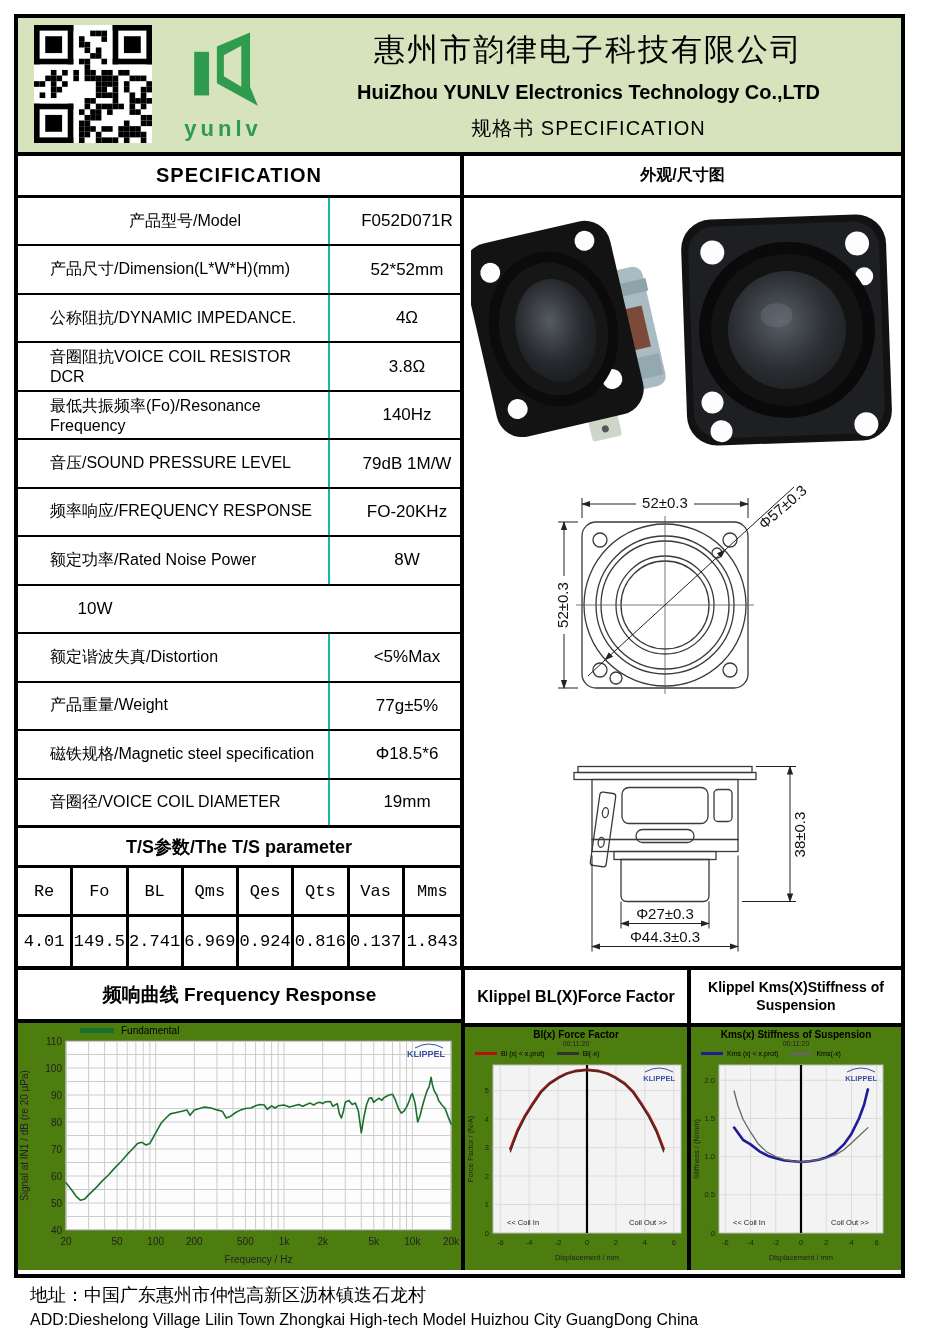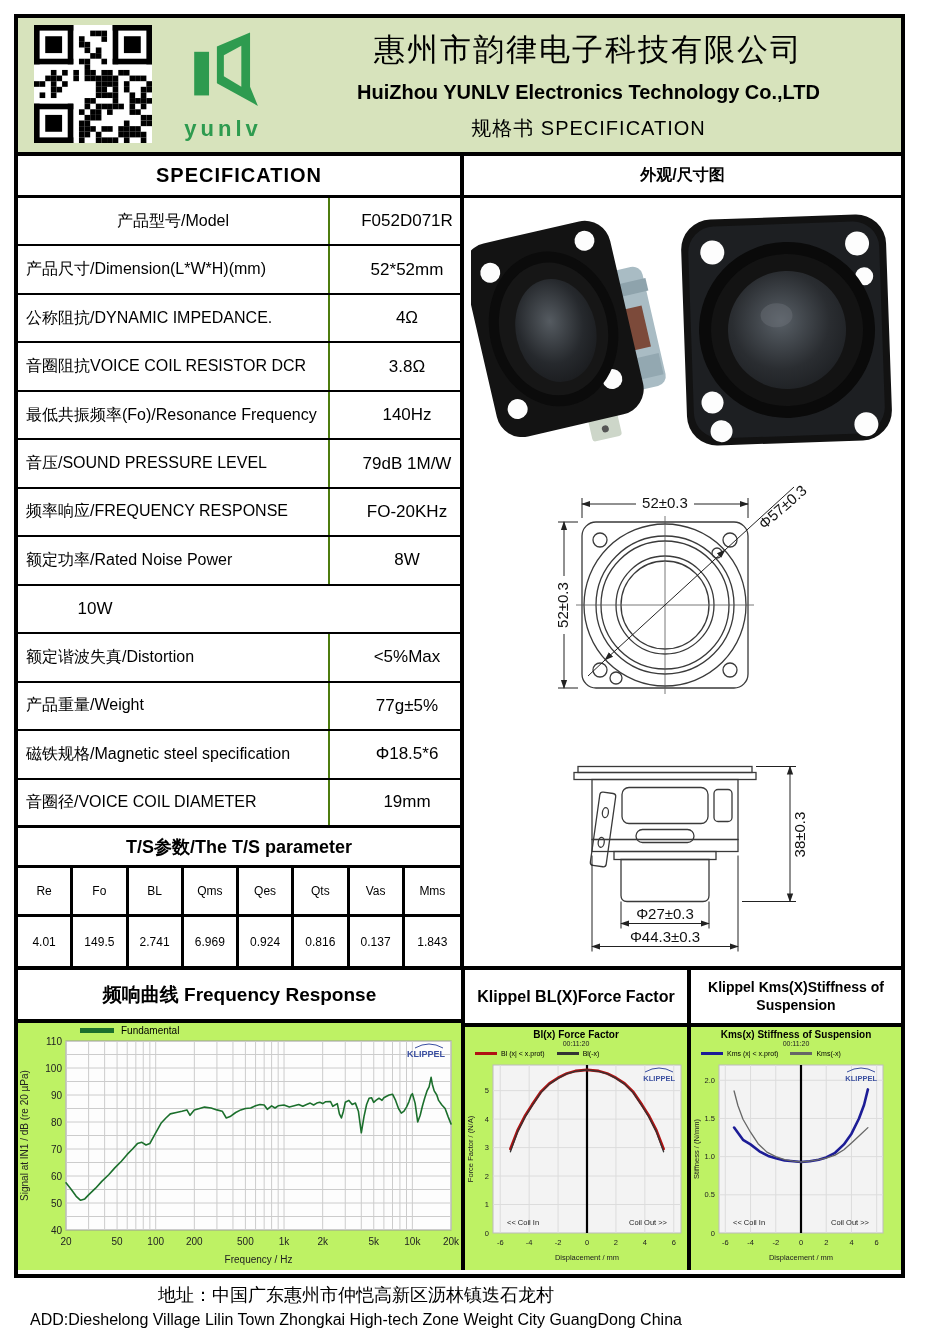--- a/index.html
+++ b/index.html
@@ -18,52 +18,52 @@
   .cols{display:flex;height:814px;box-sizing:border-box;border-bottom:4px solid #000;}
   .left-col{width:442px;border-right:4px solid #000;box-sizing:content-box;display:flex;flex-direction:column;}
   .right-col{flex:1;display:flex;flex-direction:column;}
   .sec-title{height:42px;border-bottom:3px solid #000;box-sizing:border-box;display:flex;align-items:center;justify-content:center;font-weight:bold;}
   .sec-title.spec{font-size:20px;letter-spacing:1px;}
   .sec-title.draw{font-size:16px;}
   
   .spec-rows{flex:1;display:grid;grid-template-rows:repeat(13,1fr);}
   .spec-row{display:flex;border-bottom:2px solid #000;box-sizing:border-box;}
   .spec-row:last-child{border-bottom:3px solid #000;}
-  .spec-label{flex:1;border-right:2px solid #4d7c0f;display:flex;align-items:center;padding-left:8px;font-size:16px;}
+  .spec-label{flex:1;border-right:2px solid #14b8a6;display:flex;align-items:center;padding-left:8px;font-size:16px;margin-left:24px;}
   .spec-label.center{justify-content:center;padding-left:0;}
   .spec-value{width:106px;display:flex;align-items:center;justify-content:center;font-size:17px;margin-left:24px;}
   
   .ts-title{height:40px;border-bottom:3px solid #000;box-sizing:border-box;display:flex;align-items:center;justify-content:center;font-weight:bold;font-size:18px;}
   .ts-table{height:98px;display:grid;grid-template-columns:repeat(8,1fr);grid-template-rows:1fr 1fr;}
-  .ts-cell{border-right:3px solid #000;border-bottom:3px solid #000;display:flex;align-items:center;justify-content:center;font-size:12px;box-sizing:border-box;}
+  .ts-cell{border-right:3px solid #000;border-bottom:3px solid #000;display:flex;align-items:center;justify-content:center;font-size:17px;box-sizing:border-box;font-family:Liberation Mono, monospace;}
   .ts-cell:nth-child(8n){border-right:none;}
   .ts-cell:nth-child(n+9){border-bottom:none;}
   
   .photo-row{height:258px;display:flex;justify-content:center;align-items:flex-start;gap:8px;padding-top:6px;box-sizing:border-box;}
   .dim-front{height:285px;}
   .dim-side{flex:1;}
   
   .charts{height:300px;display:flex;}
   .chart-col{display:flex;flex-direction:column;box-sizing:border-box;}
   .chart-col.freq{width:447px;border-right:4px solid #000;}
   .chart-col.bl{width:226px;border-right:4px solid #000;}
   .chart-col.kms{flex:1;justify-content:space-between;}
   .chart-head{height:57px;border-bottom:4px solid #000;box-sizing:border-box;display:flex;align-items:center;justify-content:center;text-align:center;font-weight:bold;padding:0 10px;}
   .chart-col.freq .chart-head{font-size:19px;}
   .chart-col.bl .chart-head{font-size:16px;line-height:1.2;}
   .chart-col.kms .chart-head{font-size:14px;line-height:1.25;}
-  .chart-body{flex:1;position:relative;background:#bef264;}
+  .chart-body{flex:1;position:relative;background:#4d7c0f;}
   .freq-legend{position:absolute;left:62px;top:2px;display:flex;align-items:center;gap:7px;font-size:10px;}
   .freq-legend .swatch{width:34px;height:5px;display:inline-block;}
   .k-title{text-align:center;font-size:10px;font-weight:bold;margin-top:2px;}
   .k-sub{text-align:center;font-size:7px;color:#222;}
   .k-legend{display:flex;gap:12px;font-size:7px;align-items:center;padding-left:10px;height:12px;}
   .k-legend .swatch{width:22px;height:3px;display:inline-block;}
   
-  .footer{position:absolute;left:30px;top:1283px;text-align:center;}
+  .footer{position:absolute;left:30px;top:1283px;}
   .addr-cn{font-size:18px;}
   .addr-en{font-size:16px;margin-top:4px;}
   svg text{font-family:"Liberation Sans","DejaVu Sans",sans-serif;}
 </style>
 </head>
 <body>
 
 <div class="frame">
 
   <div class="header">
@@ -616,14 +616,14 @@
             <text x="186" y="22" font-size="7.5" font-weight="bold" text-anchor="end" fill="#3a4fa0">KLIPPEL</text>
             <path d="M 156 13 q 14 -8 28 0" stroke="#3a4fa0" fill="none" stroke-width="1"></path>
           </svg>
       </div>
     </div>
   </div>
 </div>
 
 <div class="footer">
   <div class="addr-cn">地址：中国广东惠州市仲恺高新区沥林镇迭石龙村</div>
-  <div class="addr-en">ADD:Dieshelong Village Lilin  Town Zhongkai High-tech Zone Weight City GuangDong China</div>
+  <div class="addr-en">ADD:Dieshelong Village Lilin  Town Zhongkai High-tech Model Huizhou City GuangDong China</div>
 </div>
 
 </body></html>

